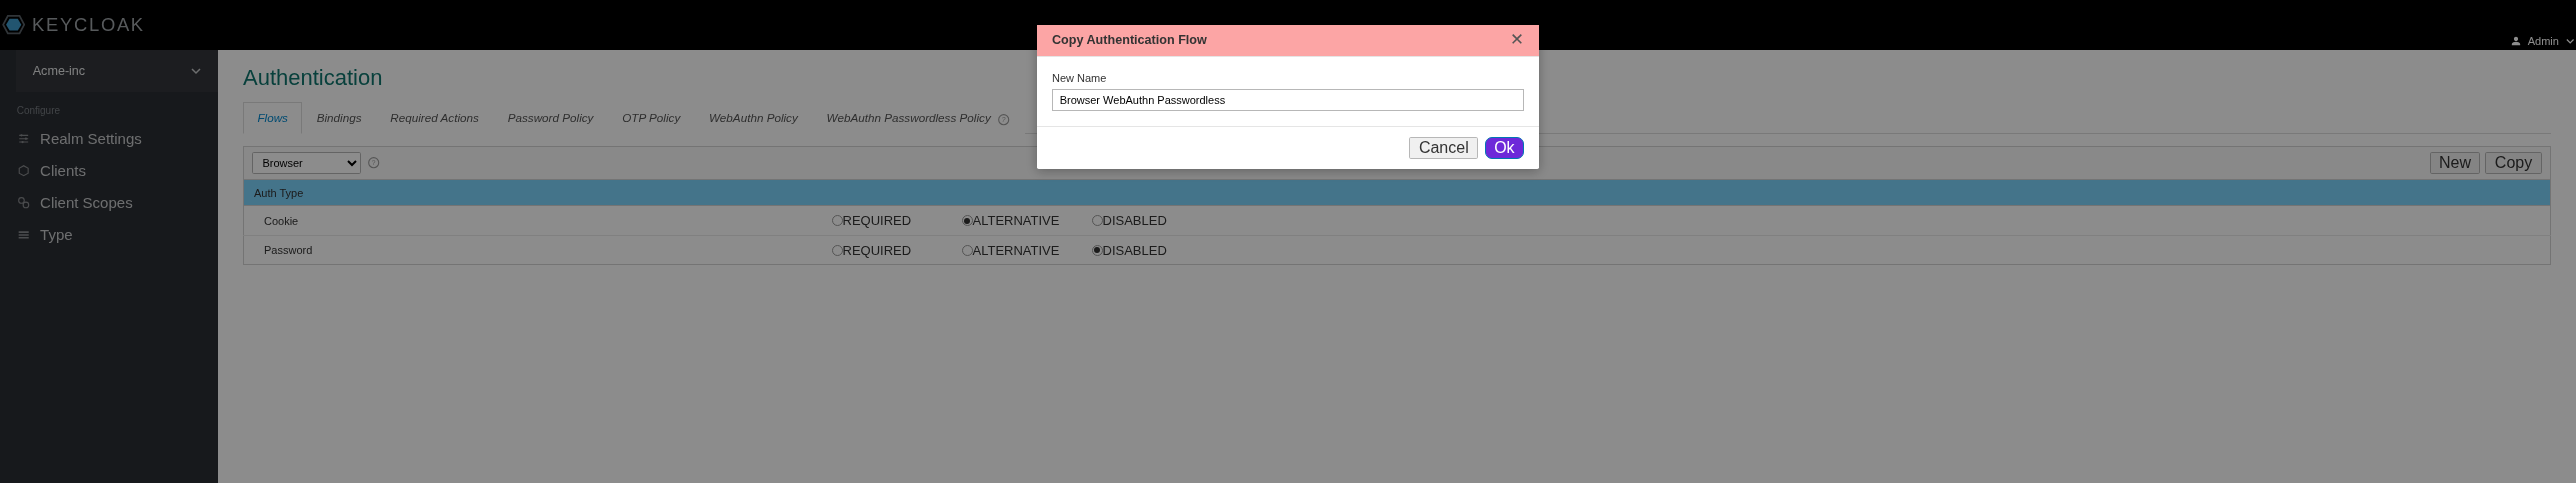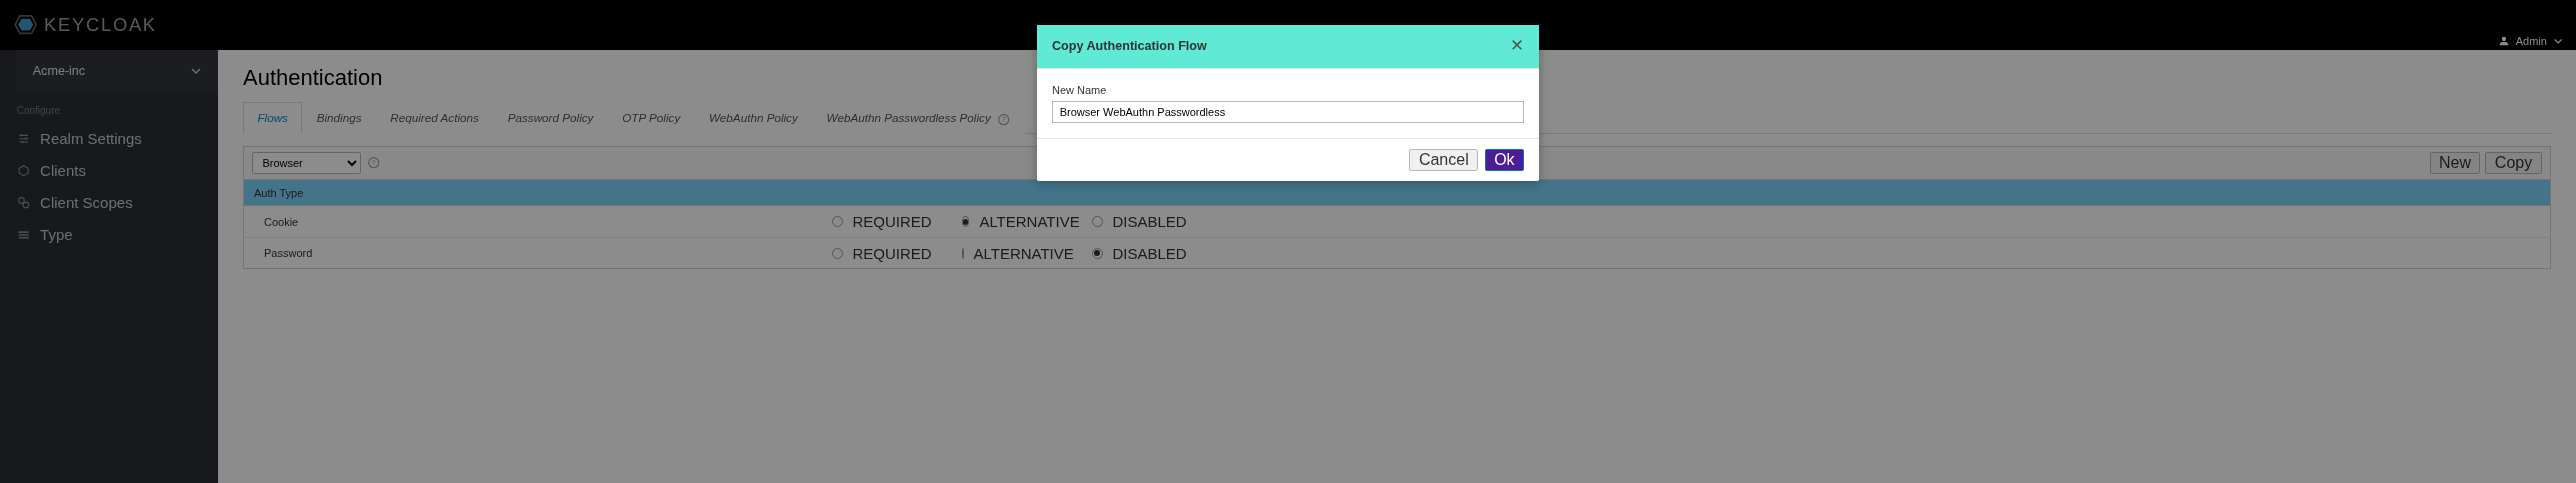--- a/index.html
+++ b/index.html
@@ -1,64 +1,64 @@
 <!DOCTYPE html>
 <html style="font-size:13.4px"><head>
 <meta charset="utf-8">
 <style>
 * { margin: 0; padding: 0; box-sizing: border-box; }
 body { font-family: -apple-system, BlinkMacSystemFont, "Segoe UI", Helvetica, Arial, sans-serif; font-size: 11px; color: #333; background: #fff; overflow: hidden; }
 
 
-.topbar { height: 50px; background: #000; display: flex; align-items: center; justify-content: space-between; padding: 0 14px; }
+.topbar { height: 50px; background: #000; display: flex; align-items: center; justify-content: space-between; padding: 0 2px; }
 .brand { display: flex; align-items: center; gap: 6.7px; color: #9fa4a8; }
 .brand-logo { width: 23.4px; height: 23.4px; }
 .brand-text { font-size: 18.4px; font-weight: 300; letter-spacing: 1.7px; color: #9fa4a8; }
 .user-menu { color: #fff; display: flex; align-items: center; gap: 6.7px; font-size: 11px; cursor: pointer; margin-top: 32px; }
 
 
 .layout { display: flex; height: calc(100vh - 50px); }
 .sidebar { width: 218px; background: #2b2e33; color: #c7c9cb; display: flex; flex-direction: column; }
 .realm-select { height: 42px; display: flex; align-items: center; justify-content: space-between; padding: 0 16.7px; font-size: 12.6px; color: #e6e7e8; background: #33363b; cursor: pointer; margin-left: 16px; }
 .sidebar-section-label { padding: 12.6px 16.7px 6.7px; font-size: 10px; color: #777c82; }
 .sidebar-item { display: flex; align-items: center; gap: 10px; padding: 7.5px 16.7px; color: #c7c9cb; cursor: pointer; font-size: 15px; }
 .sb-icon { width: 13.4px; height: 13.4px; opacity: 0.6; }
 
 
 .main { flex: 1; padding: 15px 25px; background: #fff; }
-.page-title { font-size: 22px; font-weight: 400; color: #000000; margin-bottom: 10px; }
+.page-title { font-size: 22px; font-weight: 400; color: #0f766e; margin-bottom: 10px; }
 
 .tabstrip { border-bottom: 0.8px solid #ddd; display: flex; }
 .tab { padding: 8.4px 13.4px; font-size: 11.7px; color: #555; border: 0.8px solid transparent; border-bottom: none; cursor: pointer; position: relative; top: 1px; background: #fff; font-style: italic; }
 .tab.active { color: #0088ce; border-color: #ddd; border-bottom: 0.8px solid #fff; border-top: 1.7px solid #dcdcdc; }
 
 .toolbar-row { display: flex; align-items: center; justify-content: space-between; margin-top: 11.7px; border: 0.8px solid #d4d4d4; background: #fafafa; }
 .toolbar-left { display: flex; align-items: center; padding: 5px 8.4px; gap: 6px; }
 .toolbar-right { display: flex; padding: 5px 8.4px; gap: 5px; }
 .flow-select { height: 22px; font-size: 11px; padding: 1.7px 5px; border: 0.8px solid #b7b7b7; border-radius: 1.7px; background: #fff; min-width: 109px; }
 .help-icon { width: 13.4px; height: 13.4px; color: #9c9c9c; }
 
 .btn { display: inline-flex; align-items: center; justify-content: center; height: 22px; padding: 0 8.4px; font-size: 16px; border: 0.8px solid #b7b7b7; background: #f0f0f0; color: #333; border-radius: 1.7px; cursor: pointer; }
-.btn-primary { background: #4c1d95; border-color: #0077b3; color: #fff; }
+.btn-primary { background: #6d28d9; border-color: #0077b3; color: #fff; border-radius: 7px; }
 
 .auth-table { width: 100%; border: 0.8px solid #d4d4d4; border-top: none; border-collapse: collapse; table-layout: fixed; }
 .auth-table th, .auth-table td { text-align: left; padding: 6.7px 10px; font-weight: 400; }
 .auth-table thead th { background: #7dd3fc; border-bottom: 0.8px solid #d4d4d4; font-size: 11px; color: #333; }
 .auth-table thead th.col-type { width: 578px; }
 .auth-table thead th.col-opt { width: 130px; }
 .auth-table tbody tr { border-top: 0.8px solid #eaeaea; }
-.radio-cell { display: flex; align-items: center; gap: 10px; font-size: 15px; color: #333; }
+.radio-cell { display: flex; align-items: center; gap: 0; font-size: 13px; color: #333; }
 .radio-dot { width: 11px; height: 11px; border: 0.8px solid #999; border-radius: 50%; display: inline-flex; align-items: center; justify-content: center; }
 .radio-dot .inner { width: 5.9px; height: 5.9px; border-radius: 50%; background: #333; display: none; }
 .radio-dot.checked .inner { display: block; }
 
 
 .modal-backdrop { position: fixed; inset: 0; background: rgba(0,0,0,0.45); display: flex; align-items: flex-start; justify-content: center; padding-top: 25px; }
 .modal { width: 502px; background: #fff; border-radius: 1.7px; box-shadow: 0 1.7px 11.7px rgba(0,0,0,0.3); }
-.modal-header { display: flex; align-items: center; justify-content: space-between; padding: 13px 15px; border-bottom: 0.8px solid #e5e5e5; background: #5eead4; }
+.modal-header { display: flex; align-items: center; justify-content: space-between; padding: 7px 15px; border-bottom: 0.8px solid #e5e5e5; background: #fca5a5; }
 .modal-title { font-size: 12.6px; font-weight: 600; color: #333; }
 .modal-close { font-size: 16.7px; color: #555; cursor: pointer; line-height: 1; }
 .modal-body { padding: 15px; }
 .form-label { display: block; font-size: 11px; color: #333; margin-bottom: 5px; }
 .form-input { width: 100%; height: 22px; border: 0.8px solid #b7b7b7; padding: 1.7px 6.7px; font-size: 11px; }
 .modal-footer { display: flex; justify-content: flex-end; gap: 6.7px; padding: 10px 15px; border-top: 0.8px solid #e5e5e5; }
 
 .chev { display: inline-block; }
 </style>
 </head>

